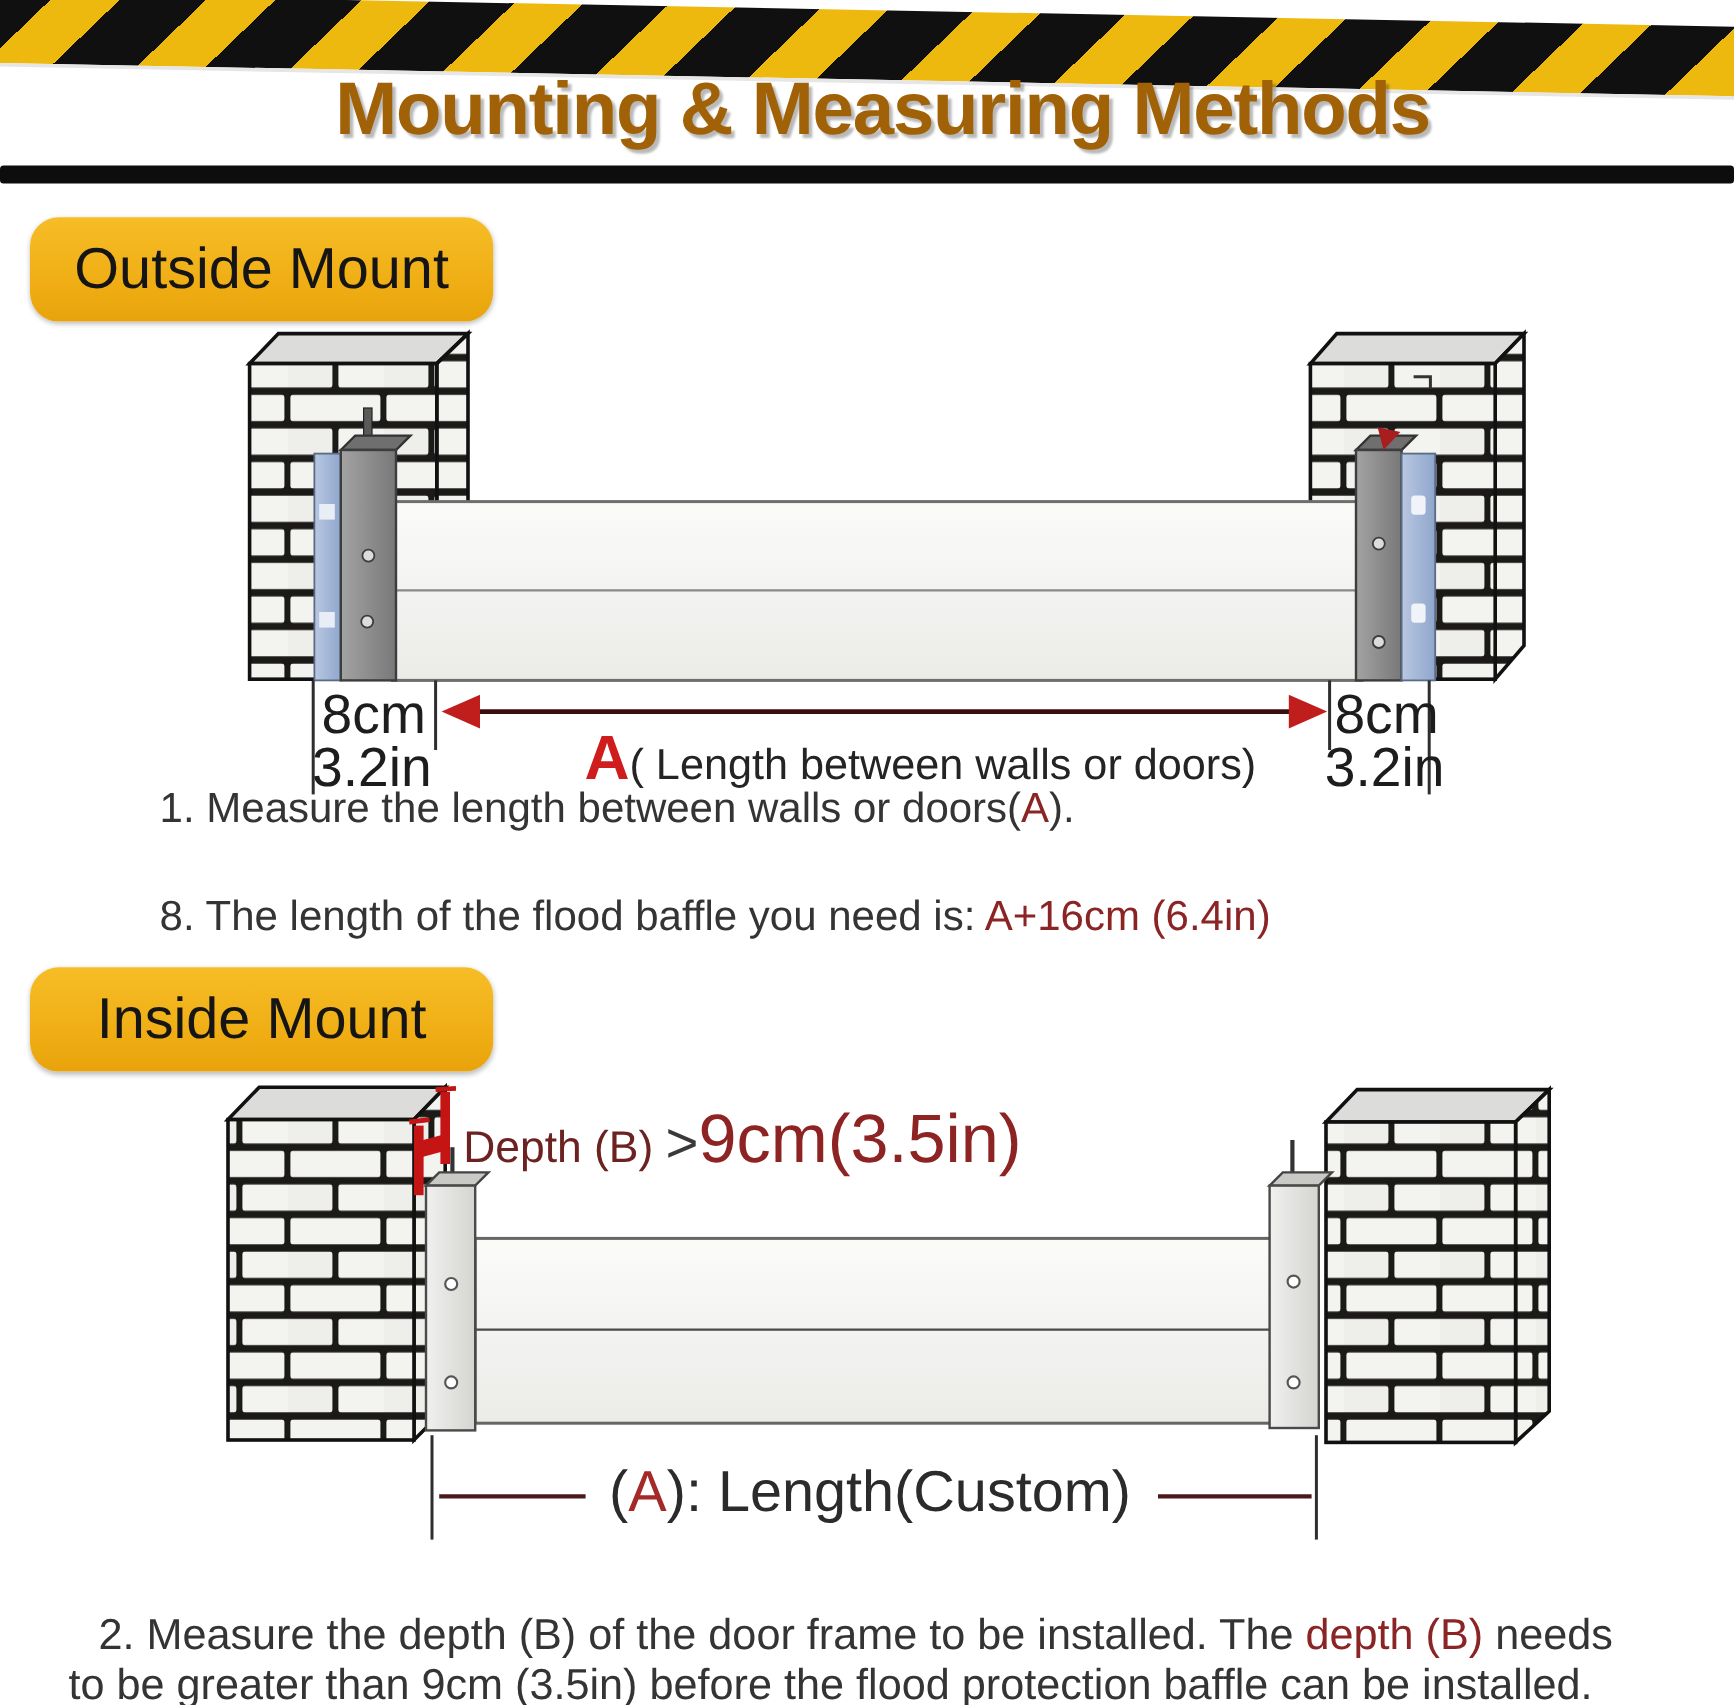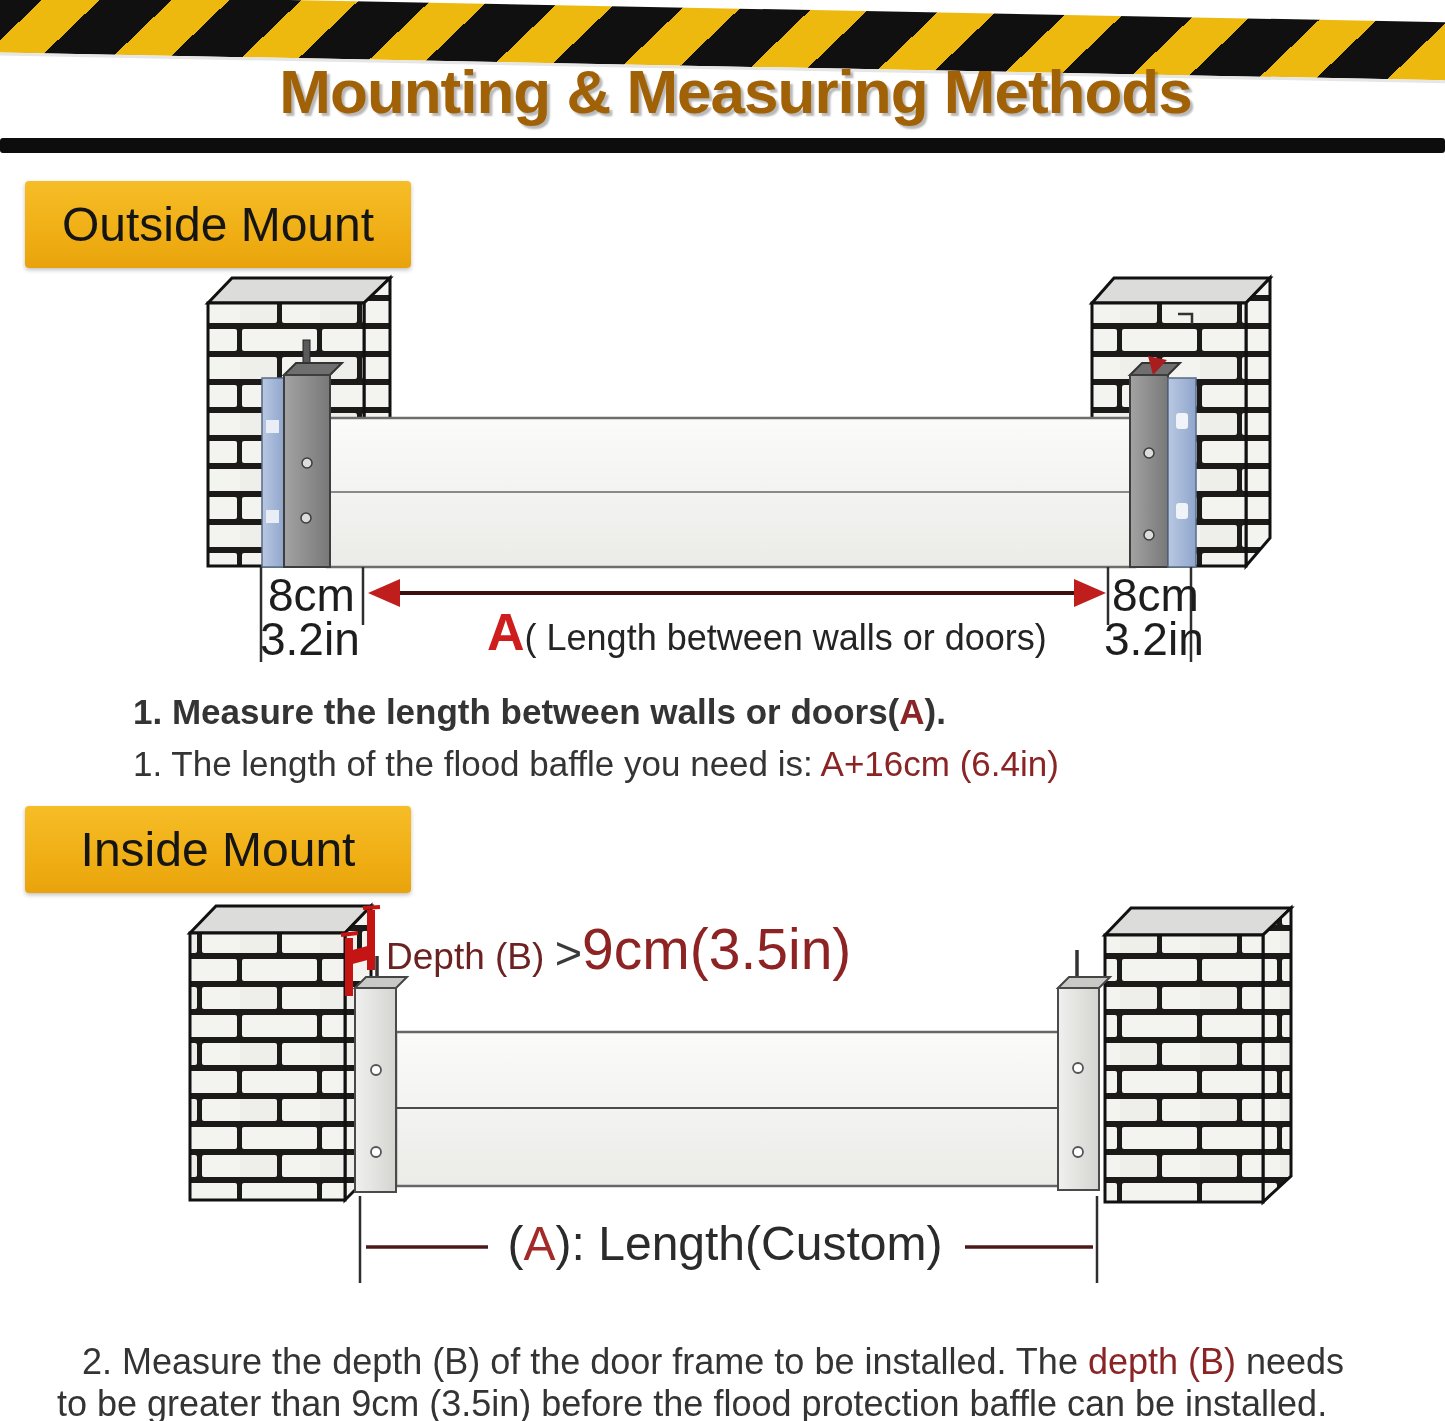--- a/index.html
+++ b/index.html
@@ -16,21 +16,21 @@
     border-bottom:3px solid #e6e6e6;
   }
   .page-title{
     top:56px;left:13px;width:1445px;height:86px;text-align:center;
     font-size:62px;font-weight:bold;letter-spacing:-1px;color:#a16207;
     text-shadow:3px 3px 2px rgba(0,0,0,.28);
   }
   .header-bar{top:138px;left:0;width:1445px;height:15px;background:#0d0d0d;border-radius:3px;}
   
   .badge{
-    left:25px;width:386px;height:87px;border-radius:4px;
+    left:25px;width:386px;height:87px;border-radius:24px;
     background:linear-gradient(180deg,#f6bd27 0%,#efac12 70%,#e8a30c 100%);
     box-shadow:0 2px 4px rgba(0,0,0,.25);
     display:flex;align-items:center;justify-content:center;
     font-size:48px;color:#151515;
   }
   .badge.outside{top:181px;}
   .badge.inside{top:806px;}
   
   .dim-text{font-size:46px;color:#1d1d1d;line-height:1;}
   .span-label{top:602px;left:487px;white-space:nowrap;}
@@ -38,21 +38,21 @@
   .span-label .rest{font-size:36px;color:#242424;}
   .depth-label{top:916px;left:386px;white-space:nowrap;}
   .depth-label .lbl{font-size:37px;color:#6d2222;}
   .depth-label .gt{font-size:47px;color:#3a3a3a;}
   .depth-label .val{font-size:57px;color:#8e2323;}
   .length-label{top:1216px;left:505px;width:440px;text-align:center;white-space:nowrap;font-size:48px;color:#2b2b2b;}
   .length-label .red-a{color:#a42a2a;}
   
   .step{white-space:nowrap;font-size:35px;color:#343434;}
   .step .red{color:#8b2424;}
-  .o-step1{top:692px;left:133px;font-weight:bold;}
+  .o-step1{top:654px;left:133px;}
   .o-step2{top:744px;left:133px;}
   .i-step1{top:1287px;left:92px;font-size:36px;}
   .i-step2a{top:1341px;left:82px;font-size:36px;}
   .i-step2b{top:1383px;left:57px;font-size:36px;}
   svg{display:block;}
 </style>
 </head>
 <body>
 
 <div class="page">
@@ -152,21 +152,21 @@
   <div class="abs dim-text" style="top:572px;left:1112px;">8cm</div>
   <div class="abs dim-text" style="top:616px;left:1104px;">3.2in</div>
   <div class="abs span-label">
     <span class="red-a">A</span><span class="rest">( Length between walls or doors)</span>
   </div>
 
   <div class="abs step o-step1">
     <span>1. Measure the length between walls or doors(</span><span class="red">A</span><span>).</span>
   </div>
   <div class="abs step o-step2">
-    <span>1. The length of the flood baffle you need is: </span><span class="red">A+16cm (6.4in)</span>
+    <span>8. The length of the flood baffle you need is: </span><span class="red">A+16cm (6.4in)</span>
   </div>
 
   <svg class="abs" style="top:900px;left:0;" width="1445" height="390" viewBox="0 0 1445 390">
     <defs>
       <pattern id="brick2" patternUnits="userSpaceOnUse" width="80" height="56">
         <rect width="80" height="56" fill="#1b1a18"></rect>
         <rect x="2" y="3" width="75" height="22" rx="2" fill="#f3f3f0"></rect>
         <rect x="-38" y="31" width="75" height="22" rx="2" fill="#eeeeea"></rect>
         <rect x="42" y="31" width="75" height="22" rx="2" fill="#f3f3f0"></rect>
       </pattern>

